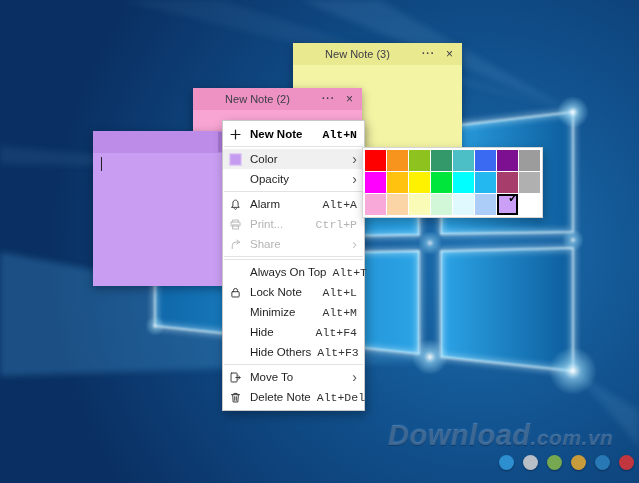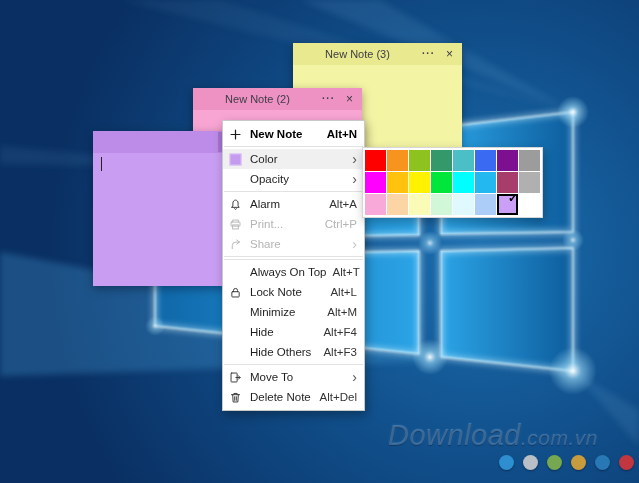--- a/index.html
+++ b/index.html
@@ -5,21 +5,21 @@
   html,body{margin:0;padding:0;background:#000;}
   .screen{
     position:relative;width:639px;height:483px;overflow:hidden;
     font-family:"Liberation Sans", sans-serif;
     -webkit-font-smoothing:antialiased;
   }
   
   .wallpaper{position:absolute;left:0;top:0;z-index:0;}
   
   .watermark{position:absolute;left:388px;top:419px;width:250px;z-index:1;
-    font-style:italic;font-weight:normal;color:rgba(160,195,230,0.30);
+    font-style:italic;font-weight:bold;color:rgba(160,195,230,0.30);
     text-shadow:0 1px 1px rgba(5,25,55,0.45), 0 0 3px rgba(150,200,255,0.18);
     letter-spacing:.5px;white-space:nowrap;}
   .watermark .wm-main{font-size:29px;}
   .watermark .wm-suffix{font-size:21px;}
   .dots{position:absolute;left:499px;top:455px;display:flex;gap:9px;z-index:1;}
   .dot{width:15px;height:15px;border-radius:50%;box-shadow:0 1px 2px rgba(0,10,30,.4);}
   
   .note{position:absolute;width:169px;height:155px;box-shadow:0 3px 9px rgba(0,0,20,0.35);margin-top:31px;}
   .note-header{position:relative;height:22px;display:flex;align-items:center;}
   .note-title{position:absolute;left:0;right:40px;text-align:center;
@@ -34,21 +34,21 @@
   .note1{left:93px;top:100px;z-index:4;}
   .note2{left:193px;top:57px;z-index:3;}
   .note3{left:293px;top:12px;z-index:2;}
   
   .context-menu{position:absolute;left:222px;top:120px;width:143px;z-index:5;
     background:#ffffff;border:1px solid #c9c9c9;box-sizing:border-box;
     box-shadow:2px 4px 10px rgba(0,0,0,0.30);padding:3px 0;font-size:11.5px;color:#1f1f1f;}
   .mi{display:flex;align-items:center;height:20px;padding:0 7px 0 6px;}
   .mi-icon{width:21px;display:flex;align-items:center;justify-content:flex-start;flex:none;}
   .mi-label{flex:1;white-space:nowrap;}
-  .mi-short{color:#333;margin-left:6px;white-space:nowrap;}
+  .mi-short{color:#333;margin-left:6px;white-space:nowrap;font-family:Liberation Mono, monospace;}
   .mi-chev{color:#555;font-size:14px;line-height:14px;margin-left:6px;}
   .mi.default .mi-label,.mi.default .mi-short{font-weight:bold;color:#000;}
   .mi.highlight{background:#f0f0f0;}
   .mi.disabled .mi-label,.mi.disabled .mi-short{color:#b4b4b4;}
   .mi.disabled .mi-chev{color:#c3c3c3;}
   .msep{height:1px;background:#e2e2e2;margin:2px 1px;}
   
   .color-palette{position:absolute;left:362px;top:147px;z-index:6;
     background:#ffffff;border:1px solid #d6d6d6;padding:2px;
     display:grid;grid-template-columns:repeat(8,21px);grid-auto-rows:21px;gap:1px;

